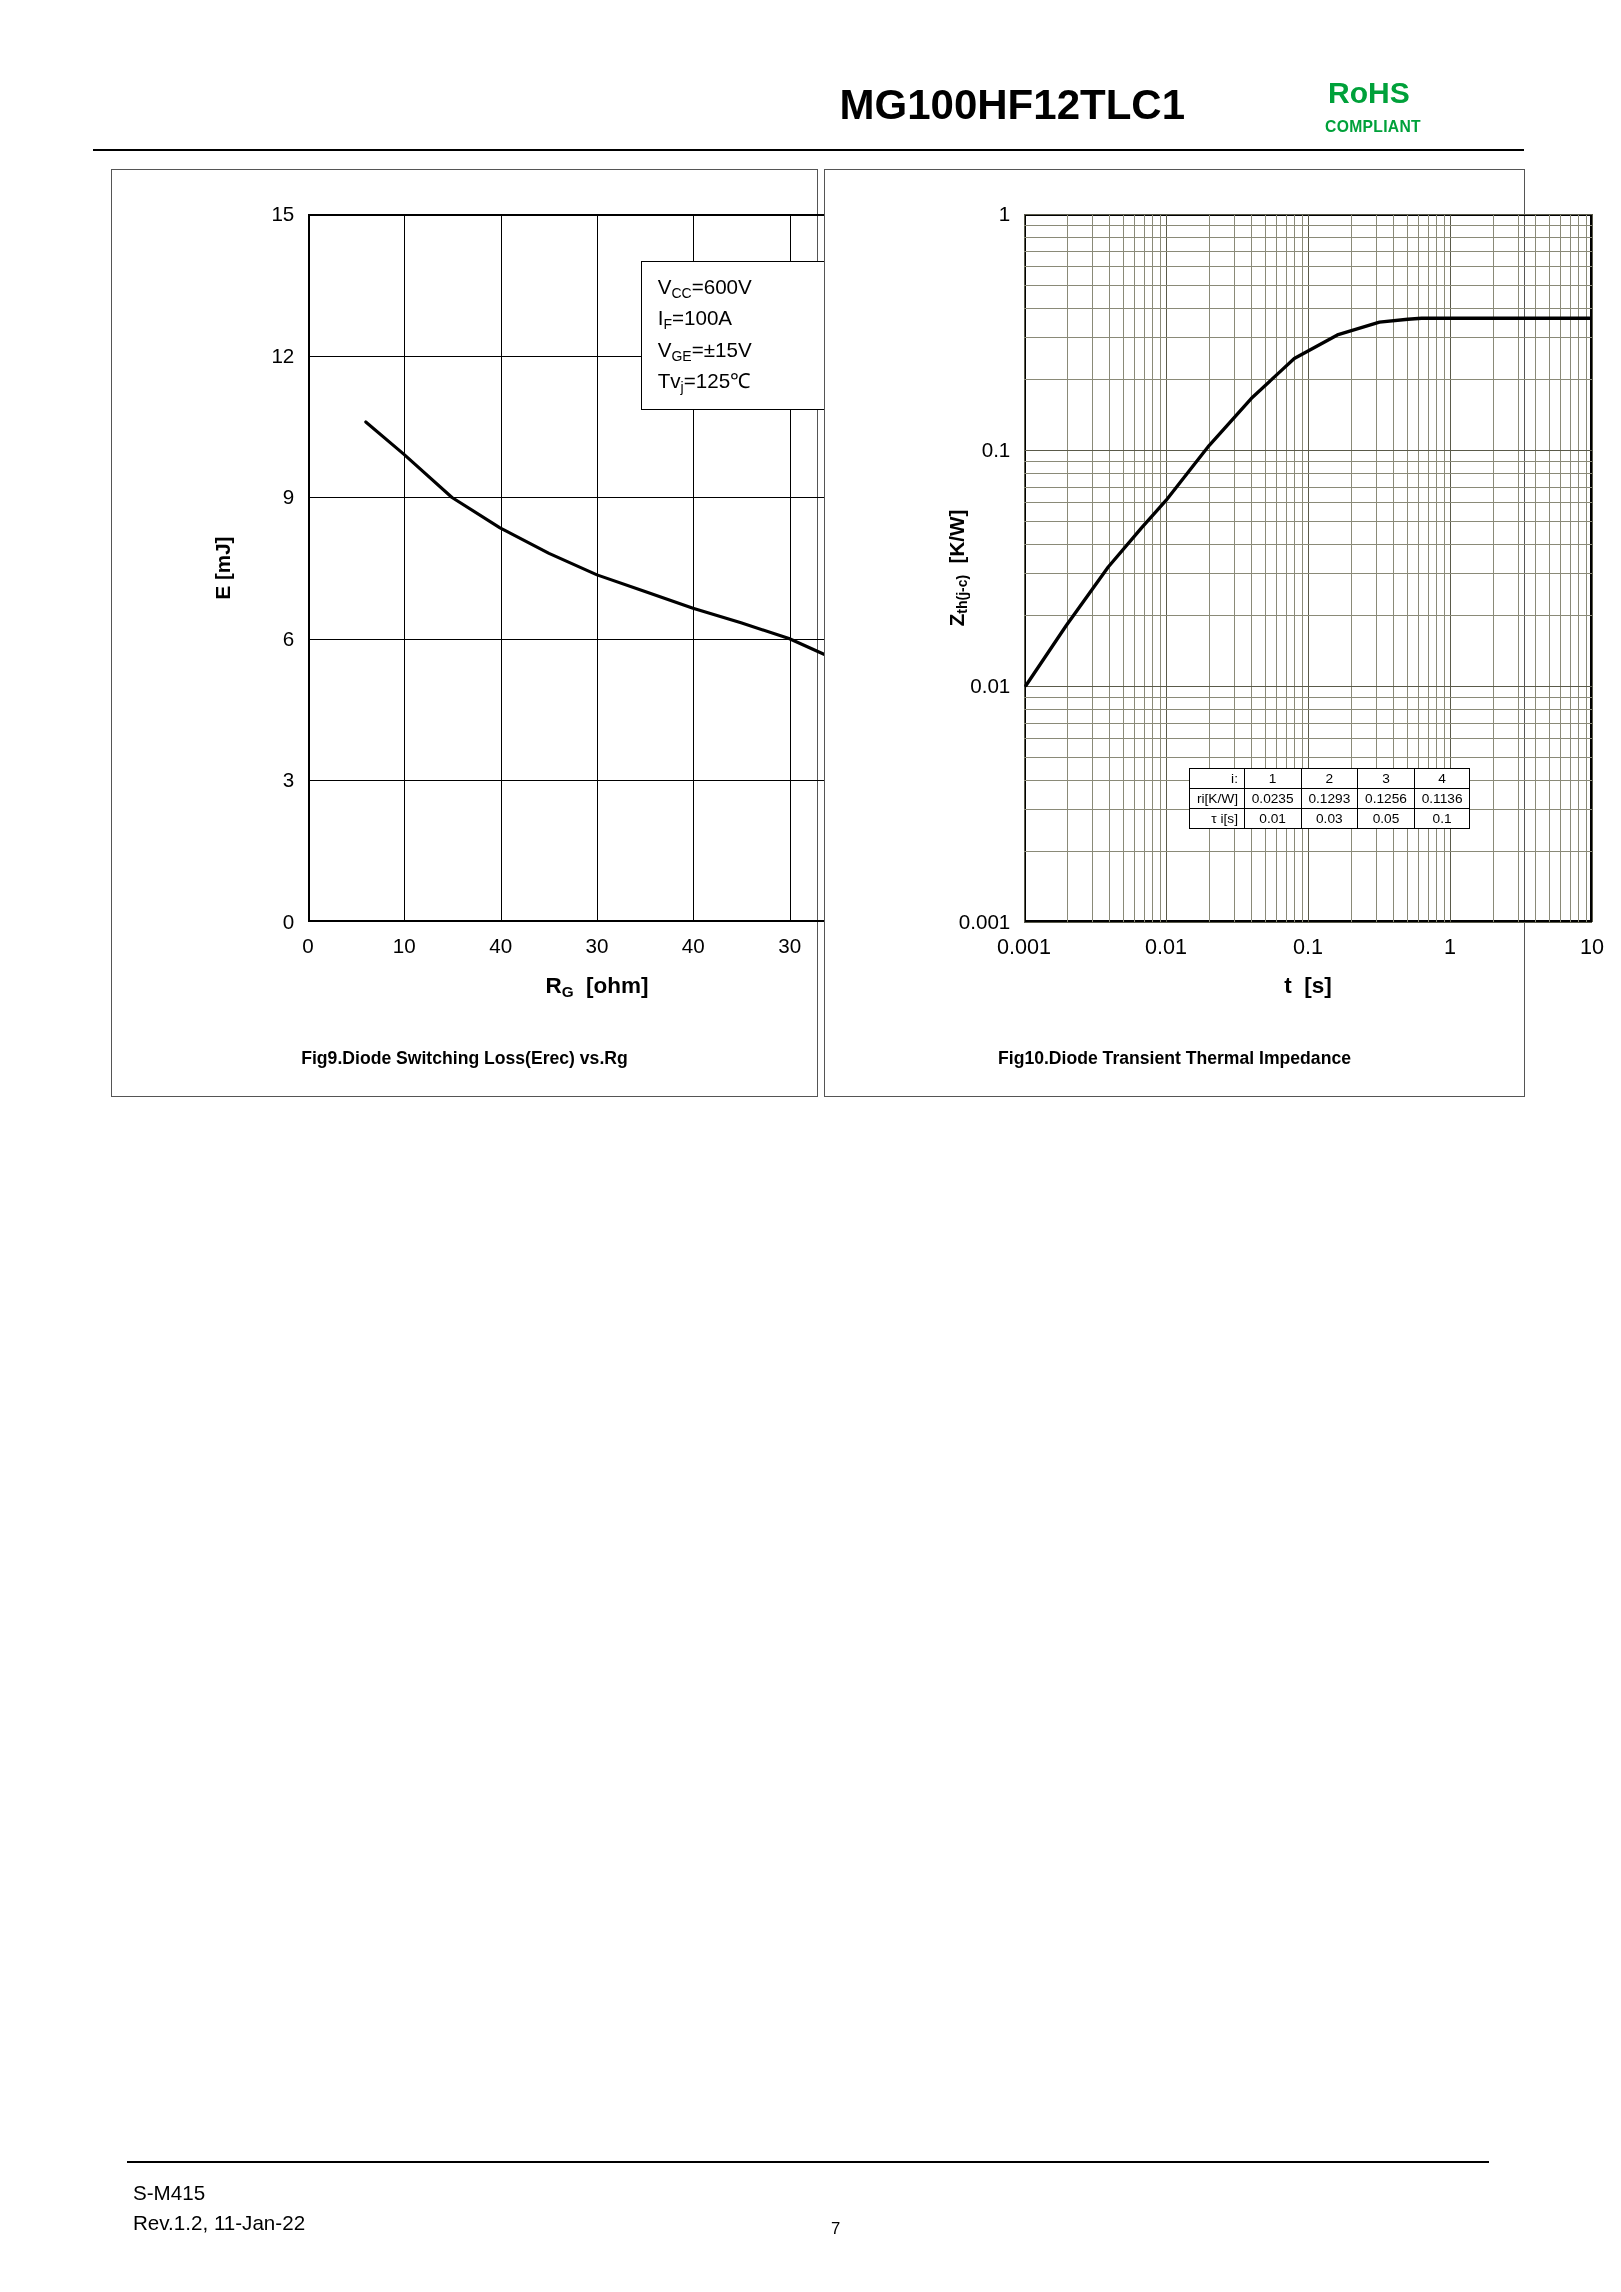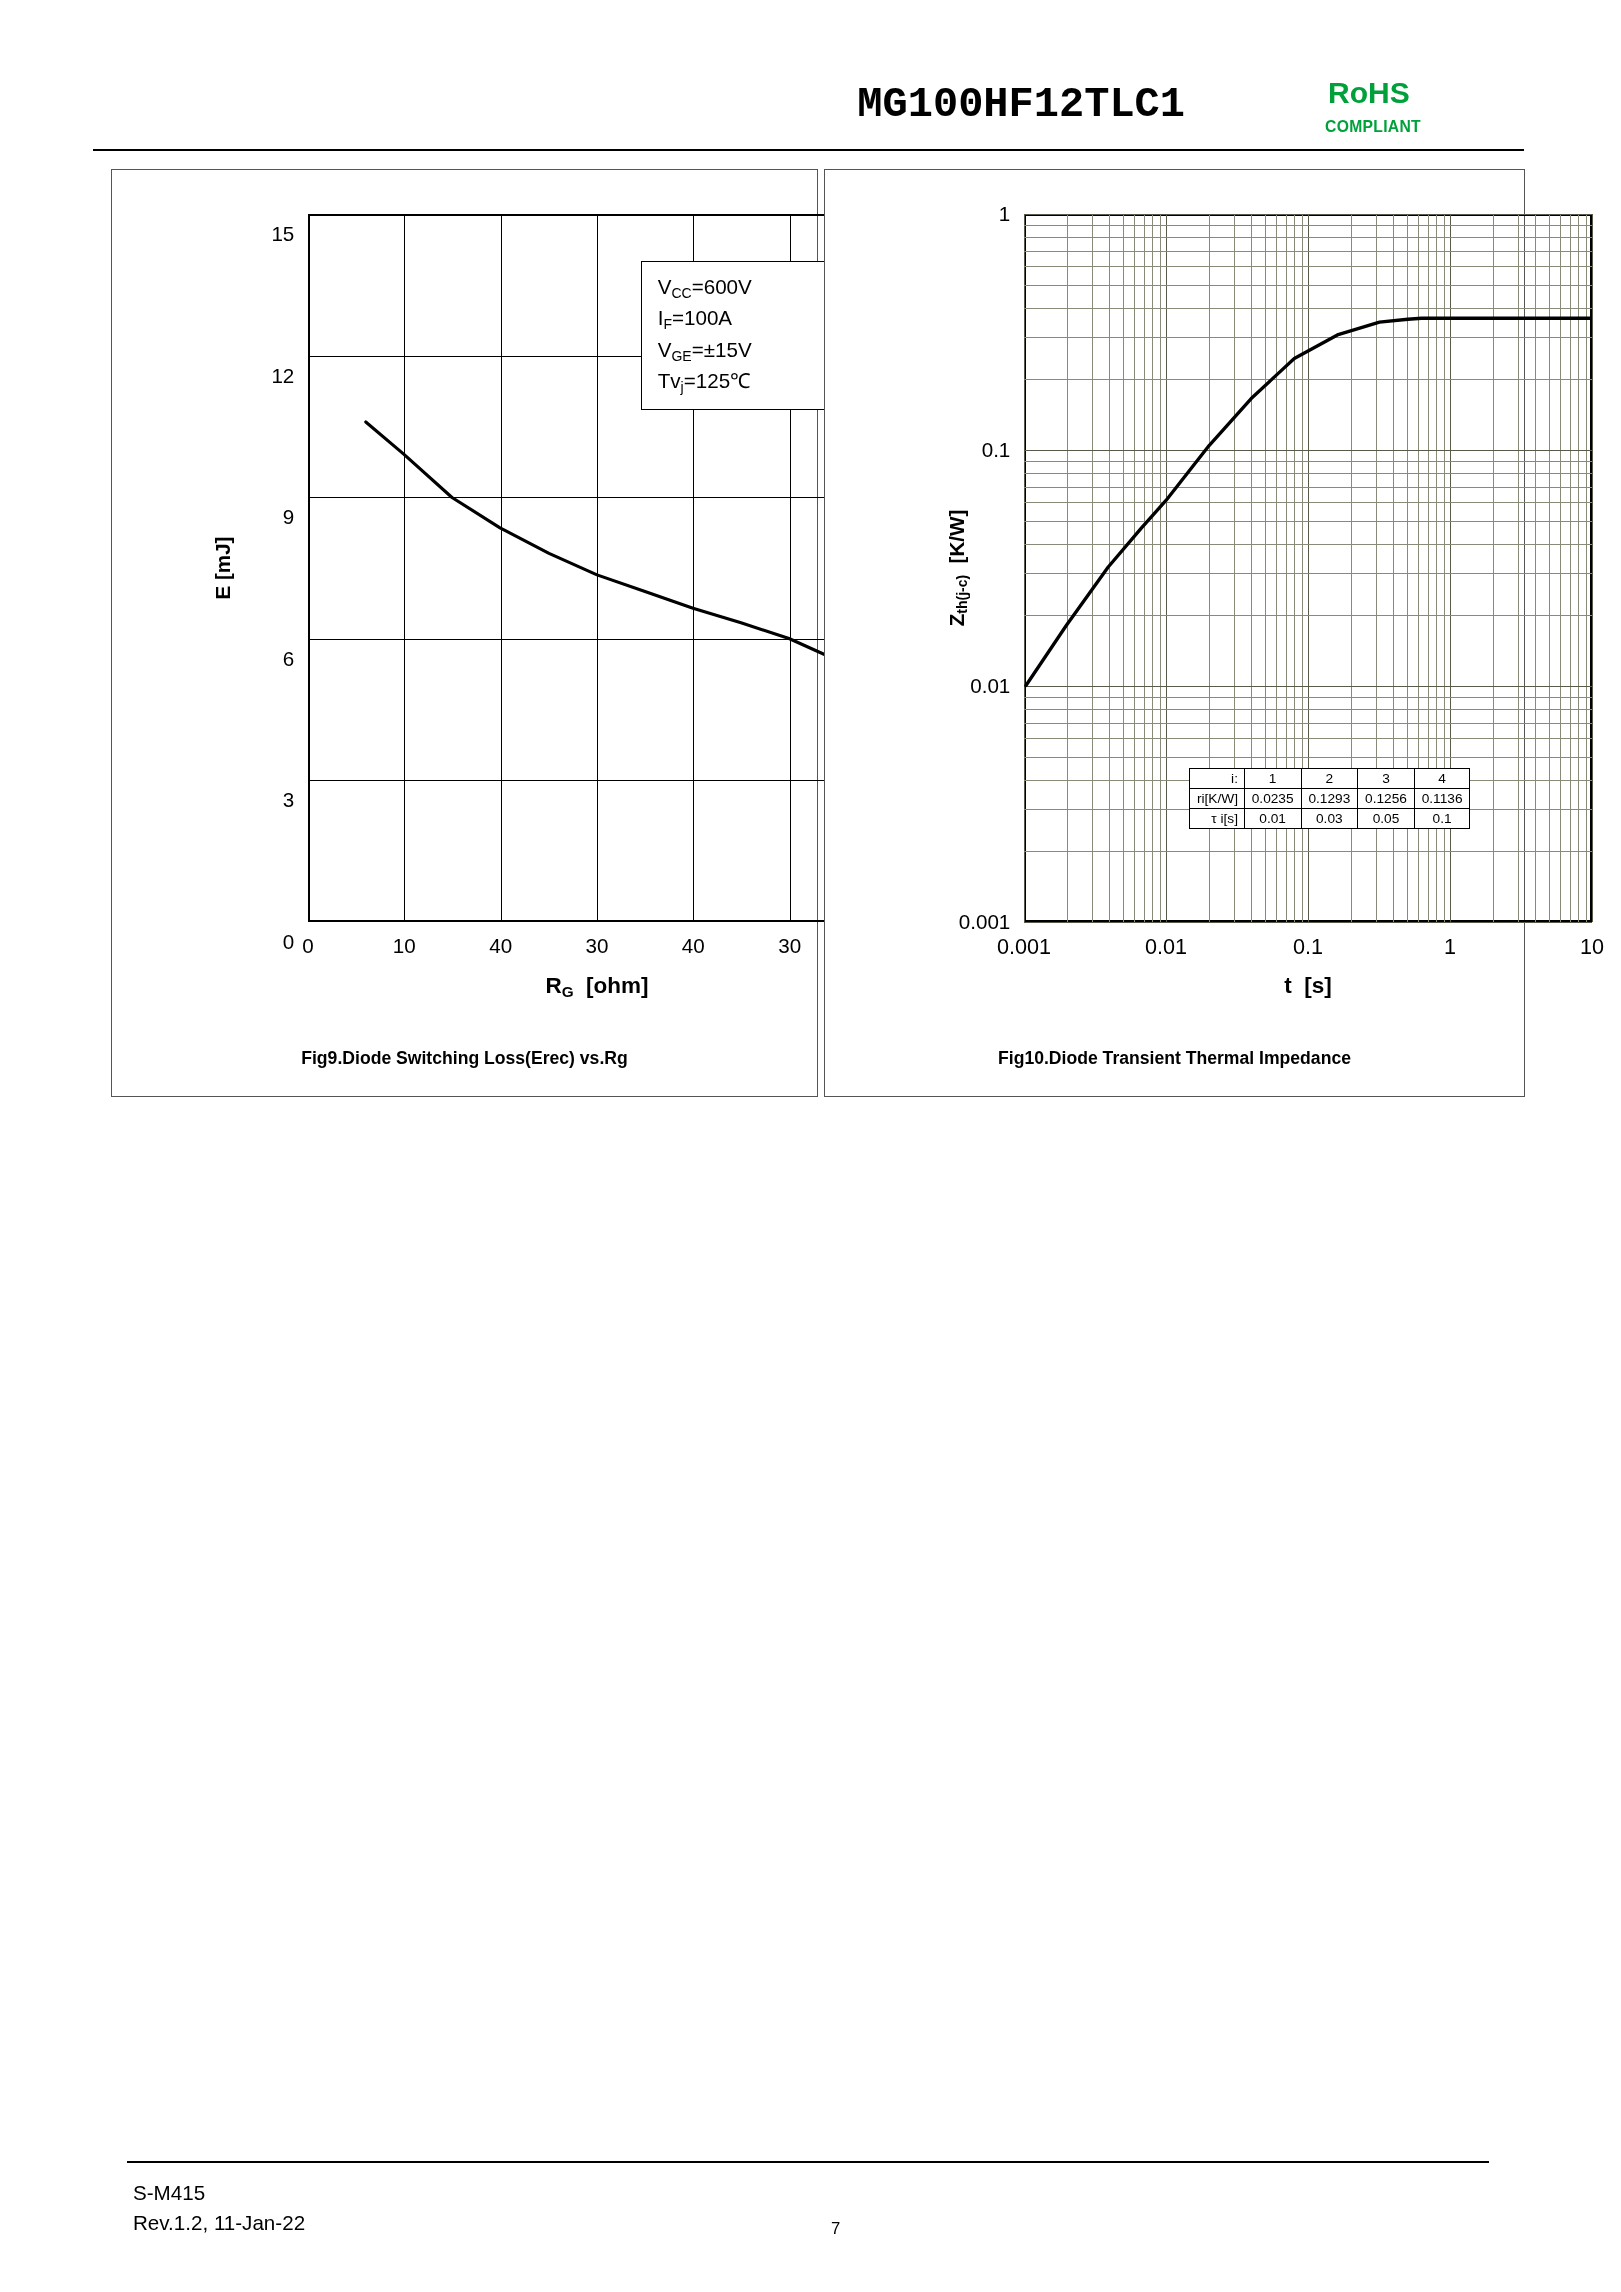--- a/index.html
+++ b/index.html
@@ -26,21 +26,21 @@
     position: absolute;
     left: 127px;
     top: 59px;
     width: 1372px;
     height: 88px;
   }
   .part-title {
     position: absolute;
     right: 314px;
     top: 21.6px;
-    font-family: Liberation Mono, monospace;
+    font-family: Liberation Sans, sans-serif;
     font-size: 42px;
     font-weight: bold;
     letter-spacing: 0px;
     white-space: nowrap;
   }
   .rohs-main {
     position: absolute;
     left: 1328px;
     top: 76px;
     color: #00a13a;
@@ -124,21 +124,20 @@
     height: 0;
     border-top: 1px solid #000;
   }
   .ytick-lin {
     position: absolute;
     right: 100%;
     margin-right: 13.7px;
     transform: translateY(-50%);
     font-size: 20.6px;
     white-space: nowrap;
-    margin-top: 20px;
   }
   .xtick-lin {
     position: absolute;
     top: 100%;
     margin-top: 11.8px;
     transform: translateX(-50%);
     font-size: 20.6px;
     white-space: nowrap;
   }
   .ylabel-lin {

